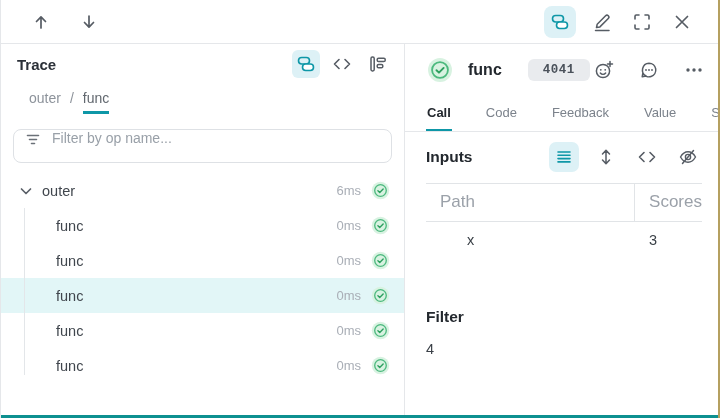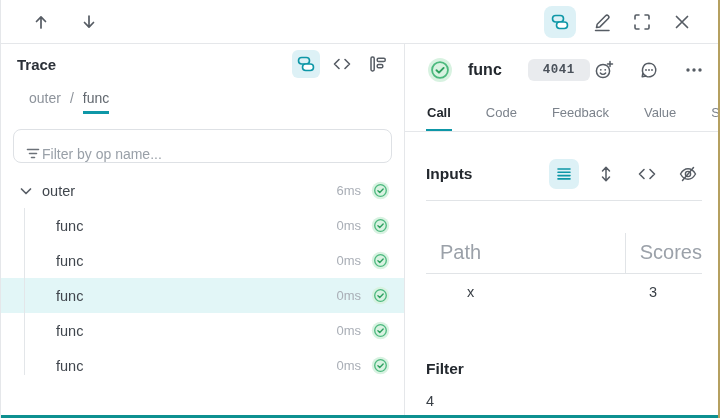--- a/index.html
+++ b/index.html
@@ -33,21 +33,21 @@
   .right-panel{flex:1;min-width:0;background:#fff;}
 
   
   .trace-header{height:40px;display:flex;align-items:center;padding:0 12px 0 16px;}
   .trace-title{font-weight:700;font-size:15px;}
   .trace-view-icons{margin-left:auto;display:flex;align-items:center;gap:8px;}
   .trace-view-icons .icon-btn{width:28px;height:28px;padding:2px;}
   .breadcrumb{height:36px;display:flex;align-items:flex-start;padding:6px 0 0 28px;gap:9px;font-size:14px;color:#8d939b;}
   .crumb{cursor:pointer;}
   .crumb-current{color:#62686f;padding-bottom:5px;border-bottom:3px solid var(--accent);cursor:default;}
-  .filter-box{margin:9px 12px 10px;height:34px;border:1px solid #dee1e5;border-radius:8px;display:flex;align-items:flex-end;padding:0 10px;background:#fff;}
+  .filter-box{margin:9px 12px 10px;height:34px;border:1px solid #dee1e5;border-radius:8px;display:flex;align-items:flex-start;padding:0 10px;gap:10px;background:#fff;}
   .filter-box input{border:none;outline:none;flex:1;font-family:"Liberation Sans",sans-serif;font-size:14px;color:#3a4047;background:transparent;}
   .filter-box input::placeholder{color:#99a0a8;}
 
   .tree{flex:1;}
   .tree-row{height:35px;display:flex;align-items:center;padding:0 14px 0 16px;font-size:14.5px;color:#40464d;cursor:pointer;}
   .tree-row .chevron{margin-right:7px;color:#5a6068;}
   .tree-row .row-label{white-space:nowrap;}
   .tree-row .duration{margin-left:auto;color:var(--text_muted);font-size:13px;margin-right:10px;}
   .tree-children{position:relative;}
   .tree-children::before{content:'';position:absolute;left:23px;top:0;bottom:8px;width:1px;background:#e3e6e9;}
@@ -60,28 +60,28 @@
   .call-status{width:26px;height:26px;margin-right:15px;flex:0 0 auto;}
   .call-title{font-weight:700;font-size:16px;color:#23282e;}
   .call-badge{margin-left:26px;background:var(--badge_bg);color:#4b525b;font-family:"Liberation Mono",monospace;font-size:12.5px;font-weight:700;padding:4px 15px;border-radius:6px;letter-spacing:.5px;}
   .call-actions{margin-left:auto;display:flex;align-items:center;gap:17px;}
 
   .tabs{display:flex;align-items:stretch;padding-left:21px;gap:33px;border-bottom:1px solid var(--border);height:36px;overflow:hidden;}
   .tab{font-size:13px;color:var(--text_secondary);display:flex;align-items:center;border-bottom:3px solid transparent;padding:0 1px;margin-bottom:-1px;cursor:pointer;white-space:nowrap;}
   .tab.active{color:#23282e;font-weight:700;border-bottom-color:var(--accent);}
 
   .panel-body{padding:0 18px 0 21px;}
-  .inputs-head{display:flex;align-items:center;margin-top:27px;}
+  .inputs-head{display:flex;align-items:center;margin-top:10px;}
   .section-title{font-weight:700;font-size:15.5px;color:#23282e;}
   .inputs-icons{margin-left:auto;display:flex;align-items:center;gap:13px;}
   .inputs-icons .icon-btn.active{width:30px;height:30px;border-radius:7px;}
 
   .io-table{margin-top:11px;border-top:1px solid #e1e4e7;}
   .io-thead{display:flex;border-bottom:1px solid #e1e4e7;}
-  .io-th{color:#9ba1a9;font-size:20px;padding:8px 0 9px 14px;margin-top:32px;}
+  .io-th{color:#9ba1a9;font-size:17px;padding:8px 0 9px 14px;}
   .io-th.col-path{width:209px;}
   .io-th.col-value{flex:1;border-left:1px solid #e1e4e7;}
   .io-row{display:flex;font-size:14.5px;color:#3a4047;}
   .io-td{padding:10px 0 10px 14px;}
   .io-td.col-path{width:209px;padding-left:41px;}
   .io-td.col-value{flex:1;}
 
   .output-section{margin-top:50px;}
   .output-value{margin-top:15px;font-size:14.5px;color:#3a4047;}
 </style>

